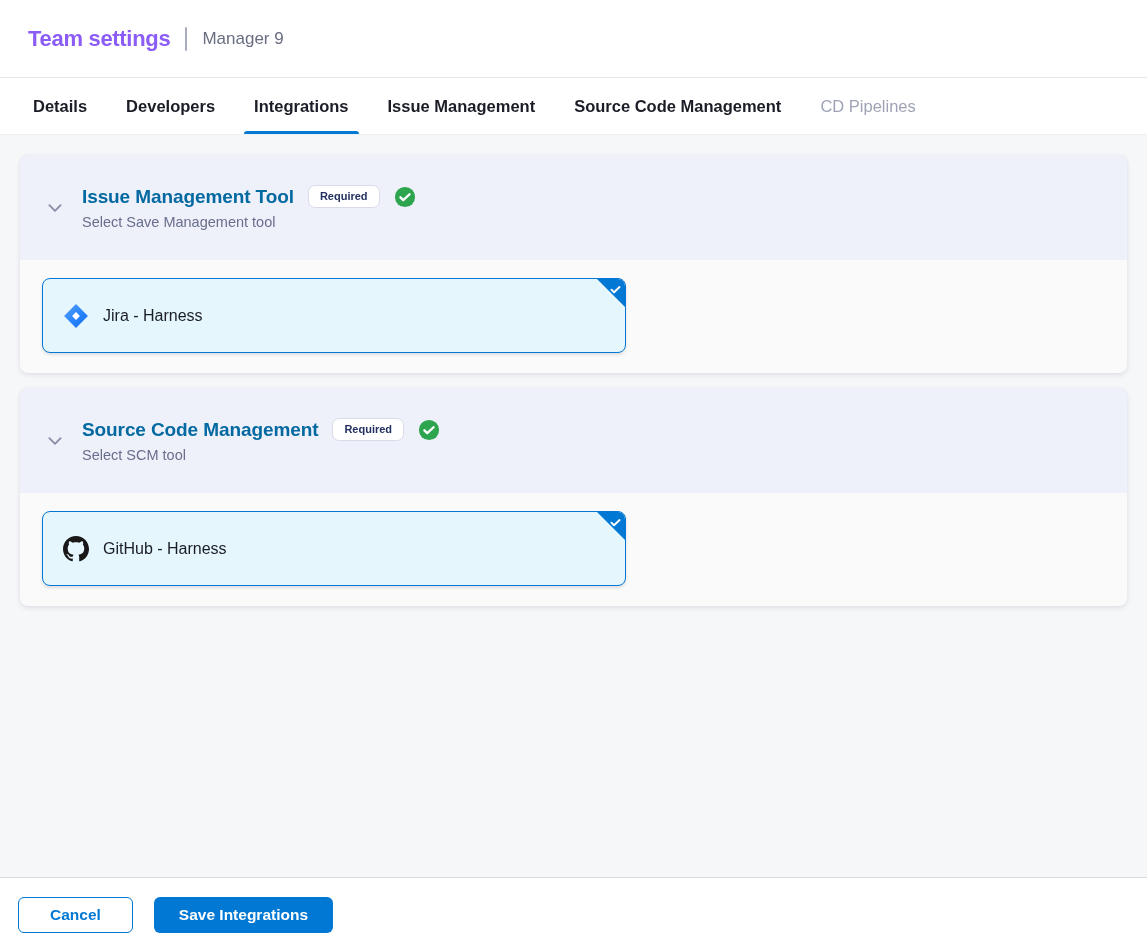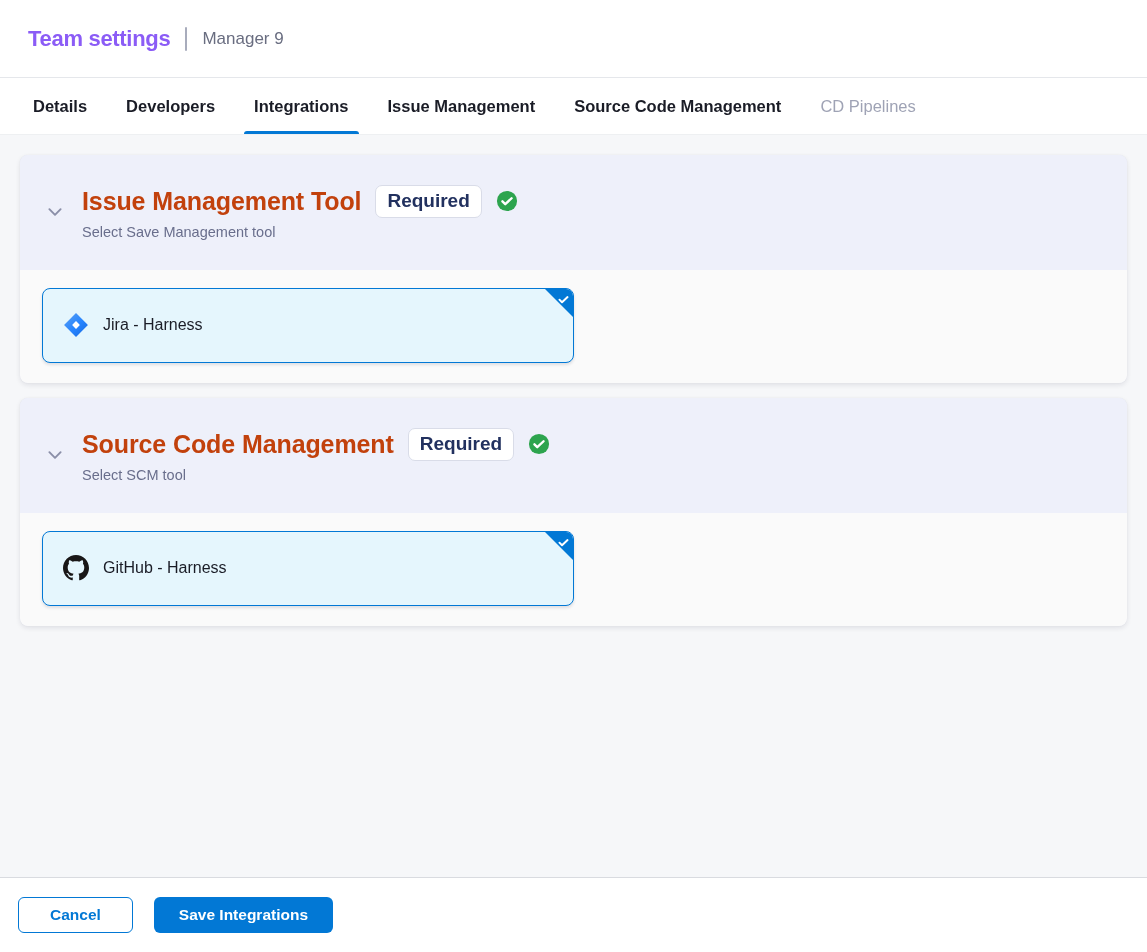--- a/index.html
+++ b/index.html
@@ -79,36 +79,36 @@
     cursor:pointer;
   }
   .panel.collapsed .panel-header{padding:24px 24px;}
   .chevron{
     width:18px;height:18px;flex:0 0 18px;
     margin:0 18px 0 2px;
     display:flex;align-items:center;justify-content:center;
   }
   .heading-block{display:flex;flex-direction:column;gap:6px;}
   .heading-row{display:flex;align-items:center;gap:14px;}
-  .panel-title{font-size:25px;font-weight:700;color:#c2410c;letter-spacing:-0.1px;}
+  .panel-title{font-size:19px;font-weight:700;color:#0369a1;letter-spacing:-0.1px;}
   .badge{
     background:#fff;border:1px solid var(--badge-border);border-radius:7px;
-    padding:4px 11px;font-size:19px;font-weight:700;color:var(--badge-text);
+    padding:4px 11px;font-size:11px;font-weight:700;color:var(--badge-text);
     line-height:1.2;
   }
   .check-circle{width:22px;height:22px;display:block;}
   .panel-subtitle{font-size:14.5px;color:var(--text-gray);}
 
   .panel-body{
     background:var(--section-body-bg);
     padding:18px 24px 20px 22px;
   }
   .tool-card{
     position:relative;
-    width:532px;height:75px;
+    width:584px;height:75px;
     background:var(--selected-card-bg);
     border:1.5px solid var(--primary);
     border-radius:8px;
     display:flex;align-items:center;
     padding:0 20px;
     gap:14px;
     cursor:pointer;
     overflow:hidden;
     box-shadow:0 2px 3px rgba(30,34,60,0.12);
   }

